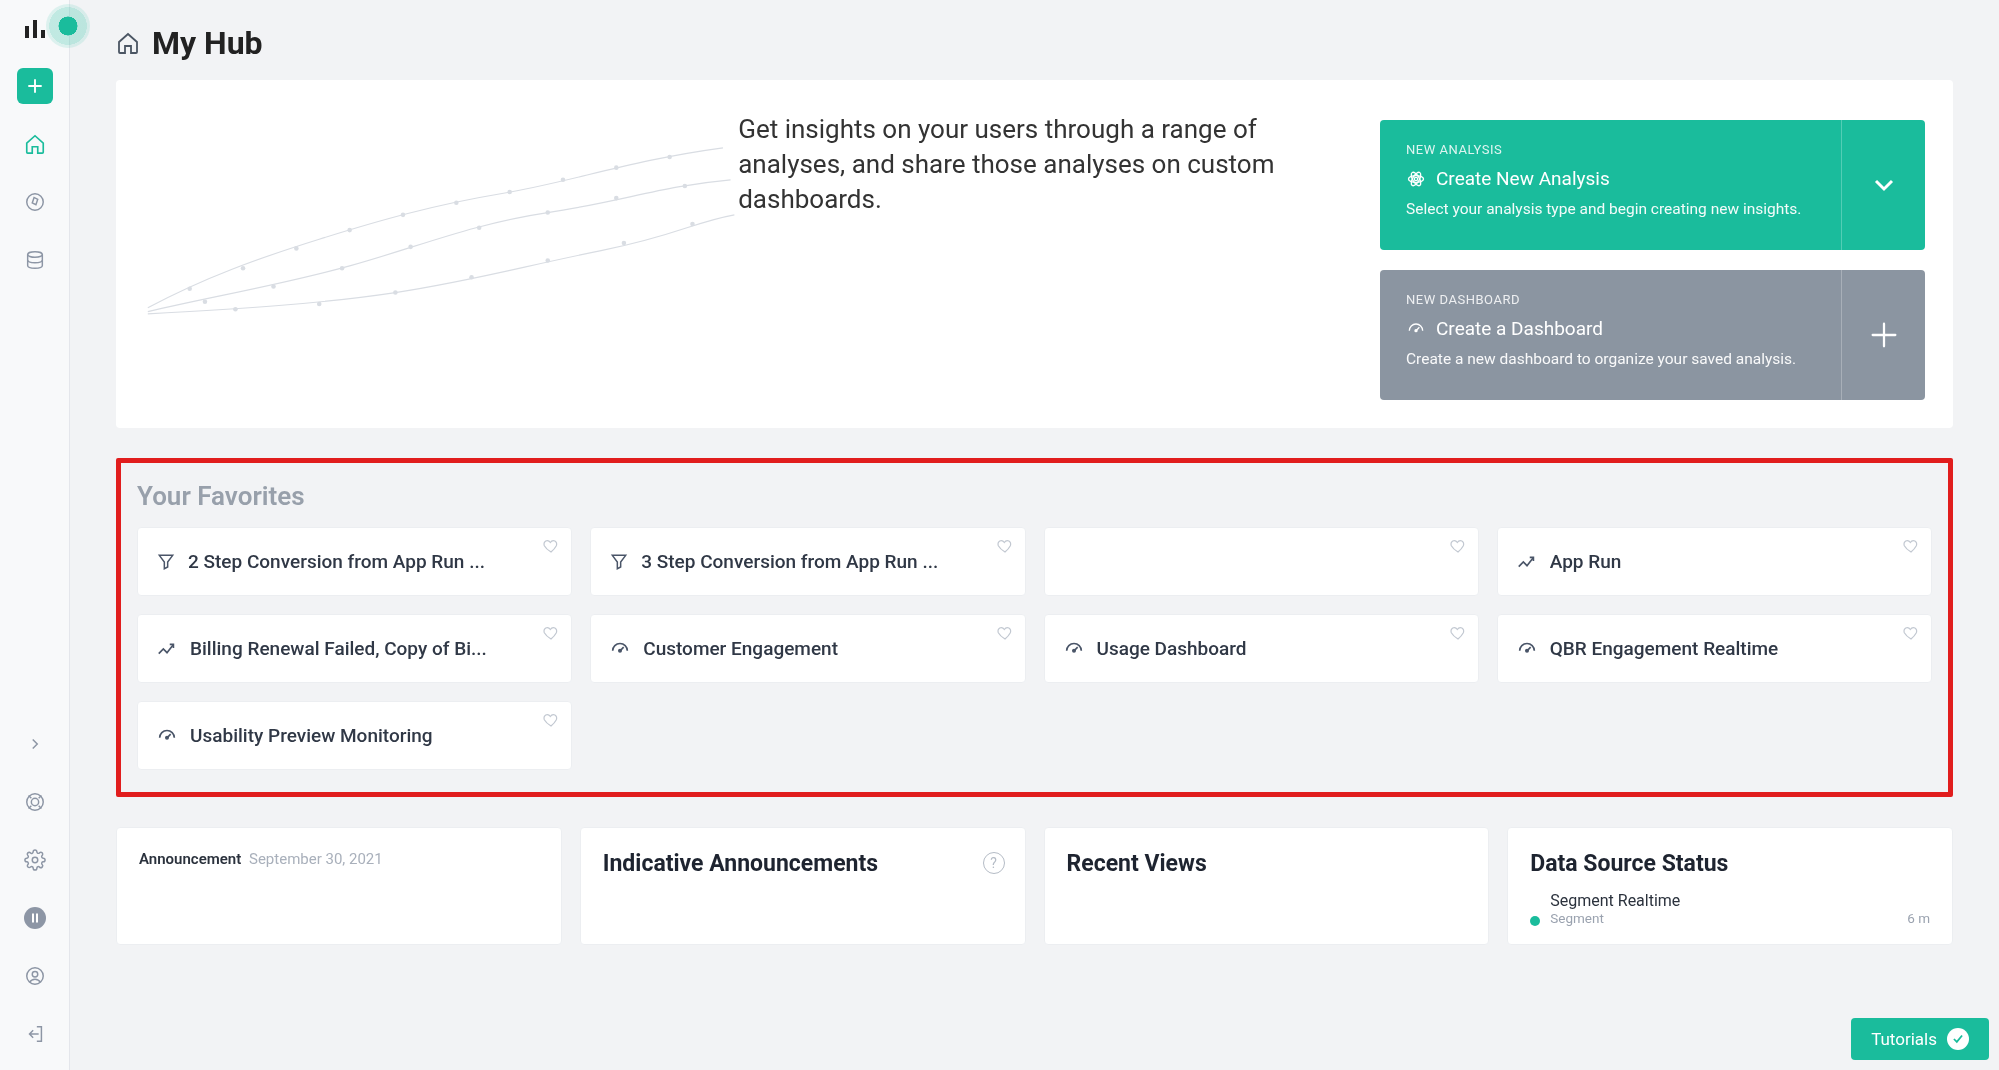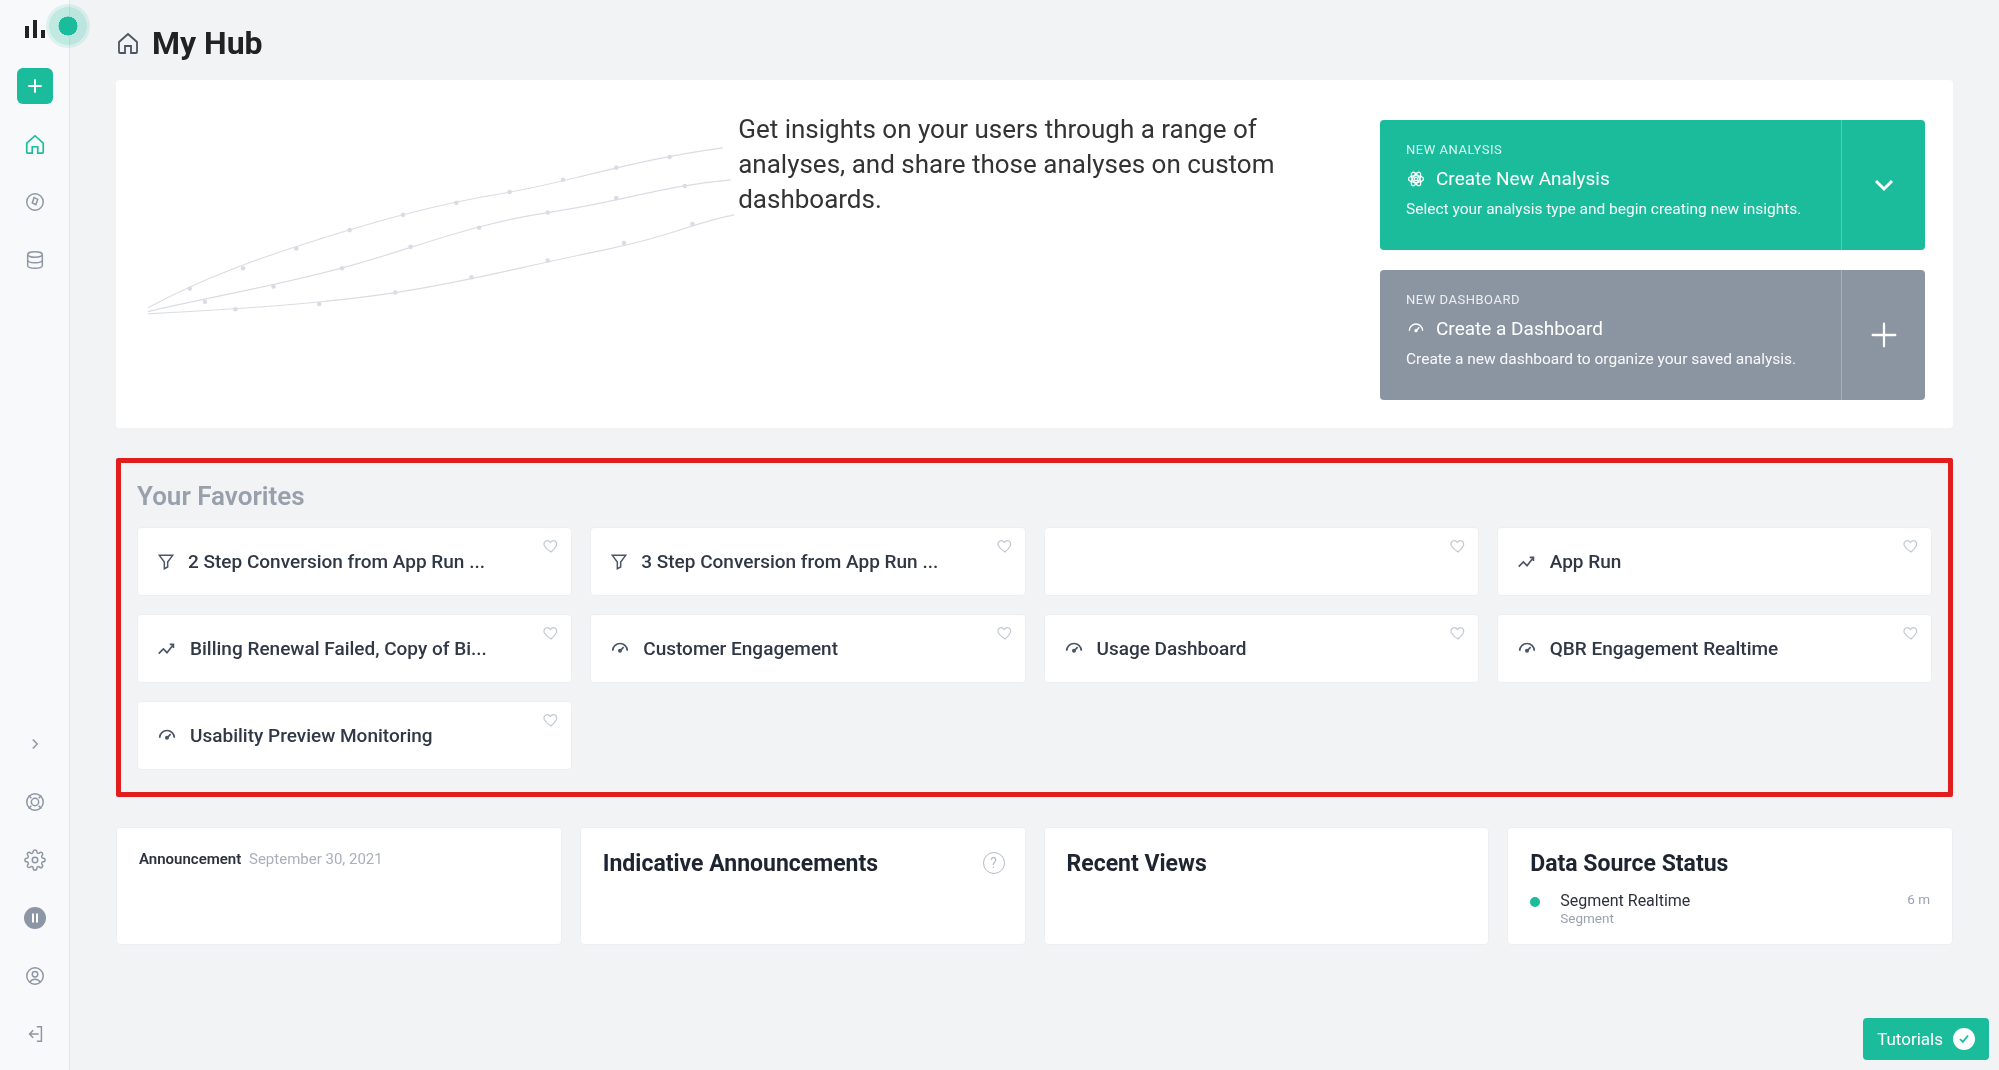--- a/index.html
+++ b/index.html
@@ -185,34 +185,34 @@
     width:22px; height:22px;
     border:1.5px solid #b5bcc6;
     border-radius:50%;
     display:flex; align-items:center; justify-content:center;
     font-size:14px;
   }
   .announce-line { font-size: 15px; }
   .announce-label { font-weight:600; color:#2b323d; }
   .announce-date { color:#a9b0bb; margin-left:4px; }
 
-  .ds-row { display:flex; align-items:flex-start; gap:20px; }
+  .ds-row { display:flex; align-items:flex-end; gap:10px; }
   .ds-dot { width:10px; height:10px; border-radius:50%; background:#1abc9c; margin-top:6px; flex-shrink:0; }
   .ds-name { font-size:16px; color:#2b323d; }
   .ds-sub { font-size:13.5px; color:#9aa2af; }
   .ds-age { font-size:13.5px; color:#9aa2af; white-space:nowrap; }
 
   .tutorials-pill {
     position: fixed;
     right: 10px;
     bottom: 10px;
     background: #1abc9c;
     color:#fff;
     font-size: 17px;
-    padding: 10px 14px;
+    padding: 10px 20px;
     border-radius: 4px;
     display:flex; align-items:center; gap:10px;
     cursor:pointer;
   }
   .check-circle {
     width:22px; height:22px; border-radius:50%;
     background:#fff; color:#1abc9c;
     display:flex; align-items:center; justify-content:center;
   }
 

